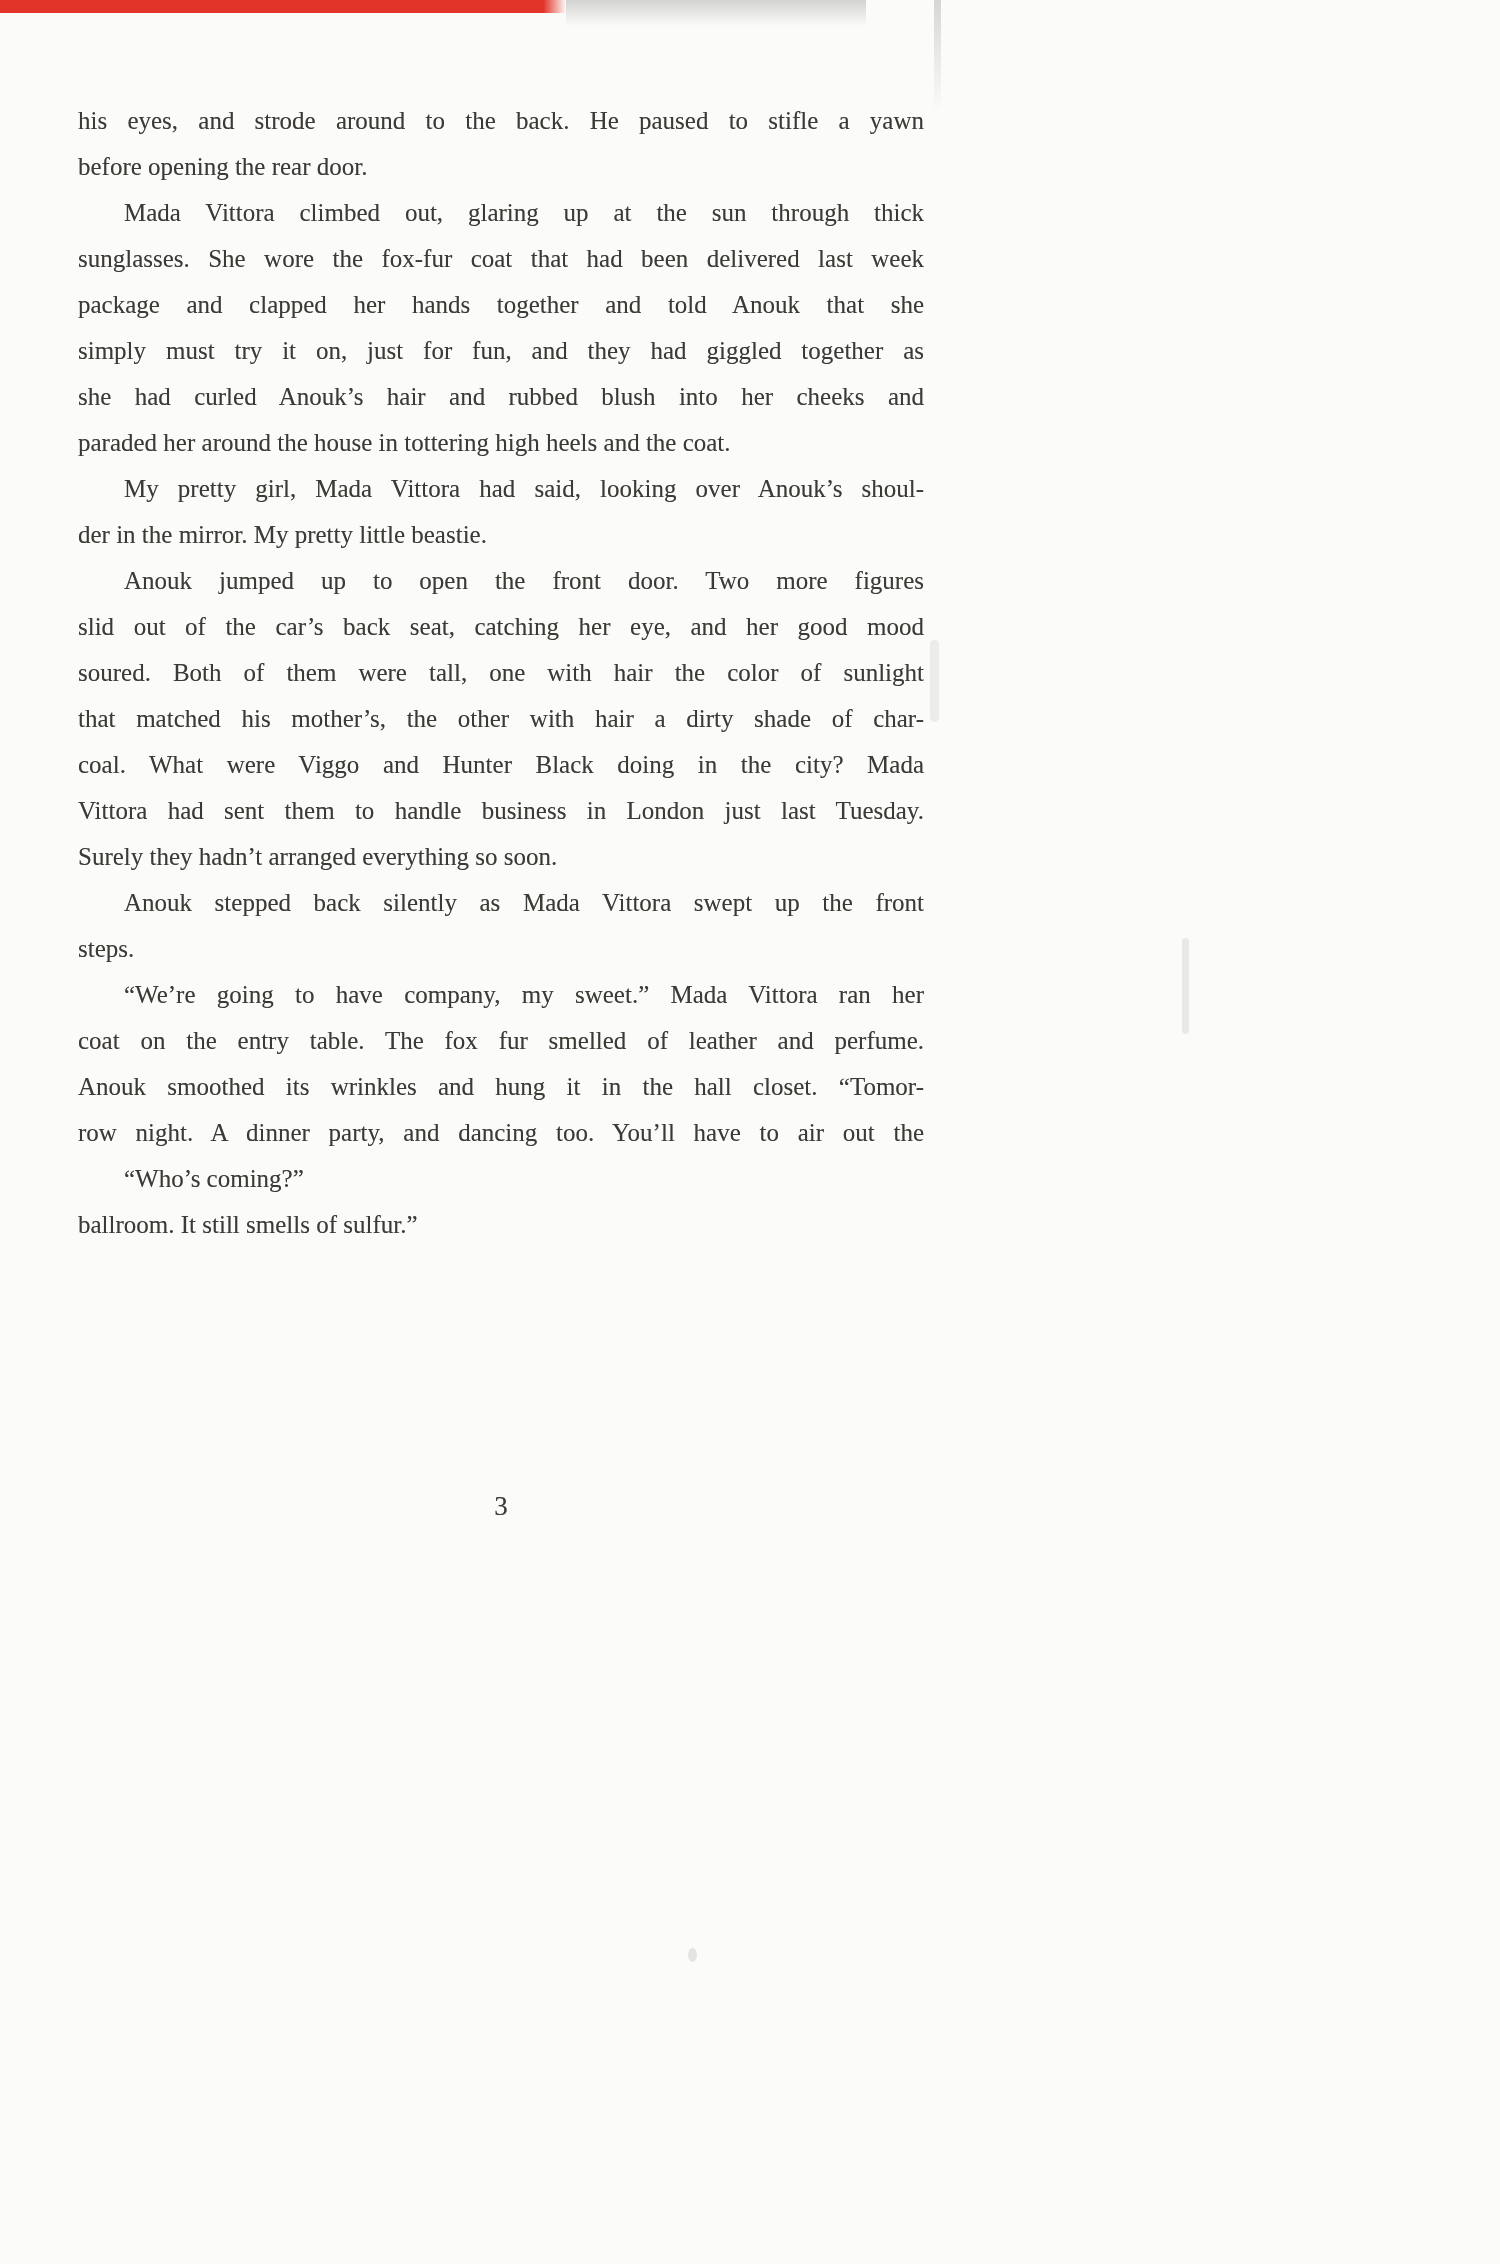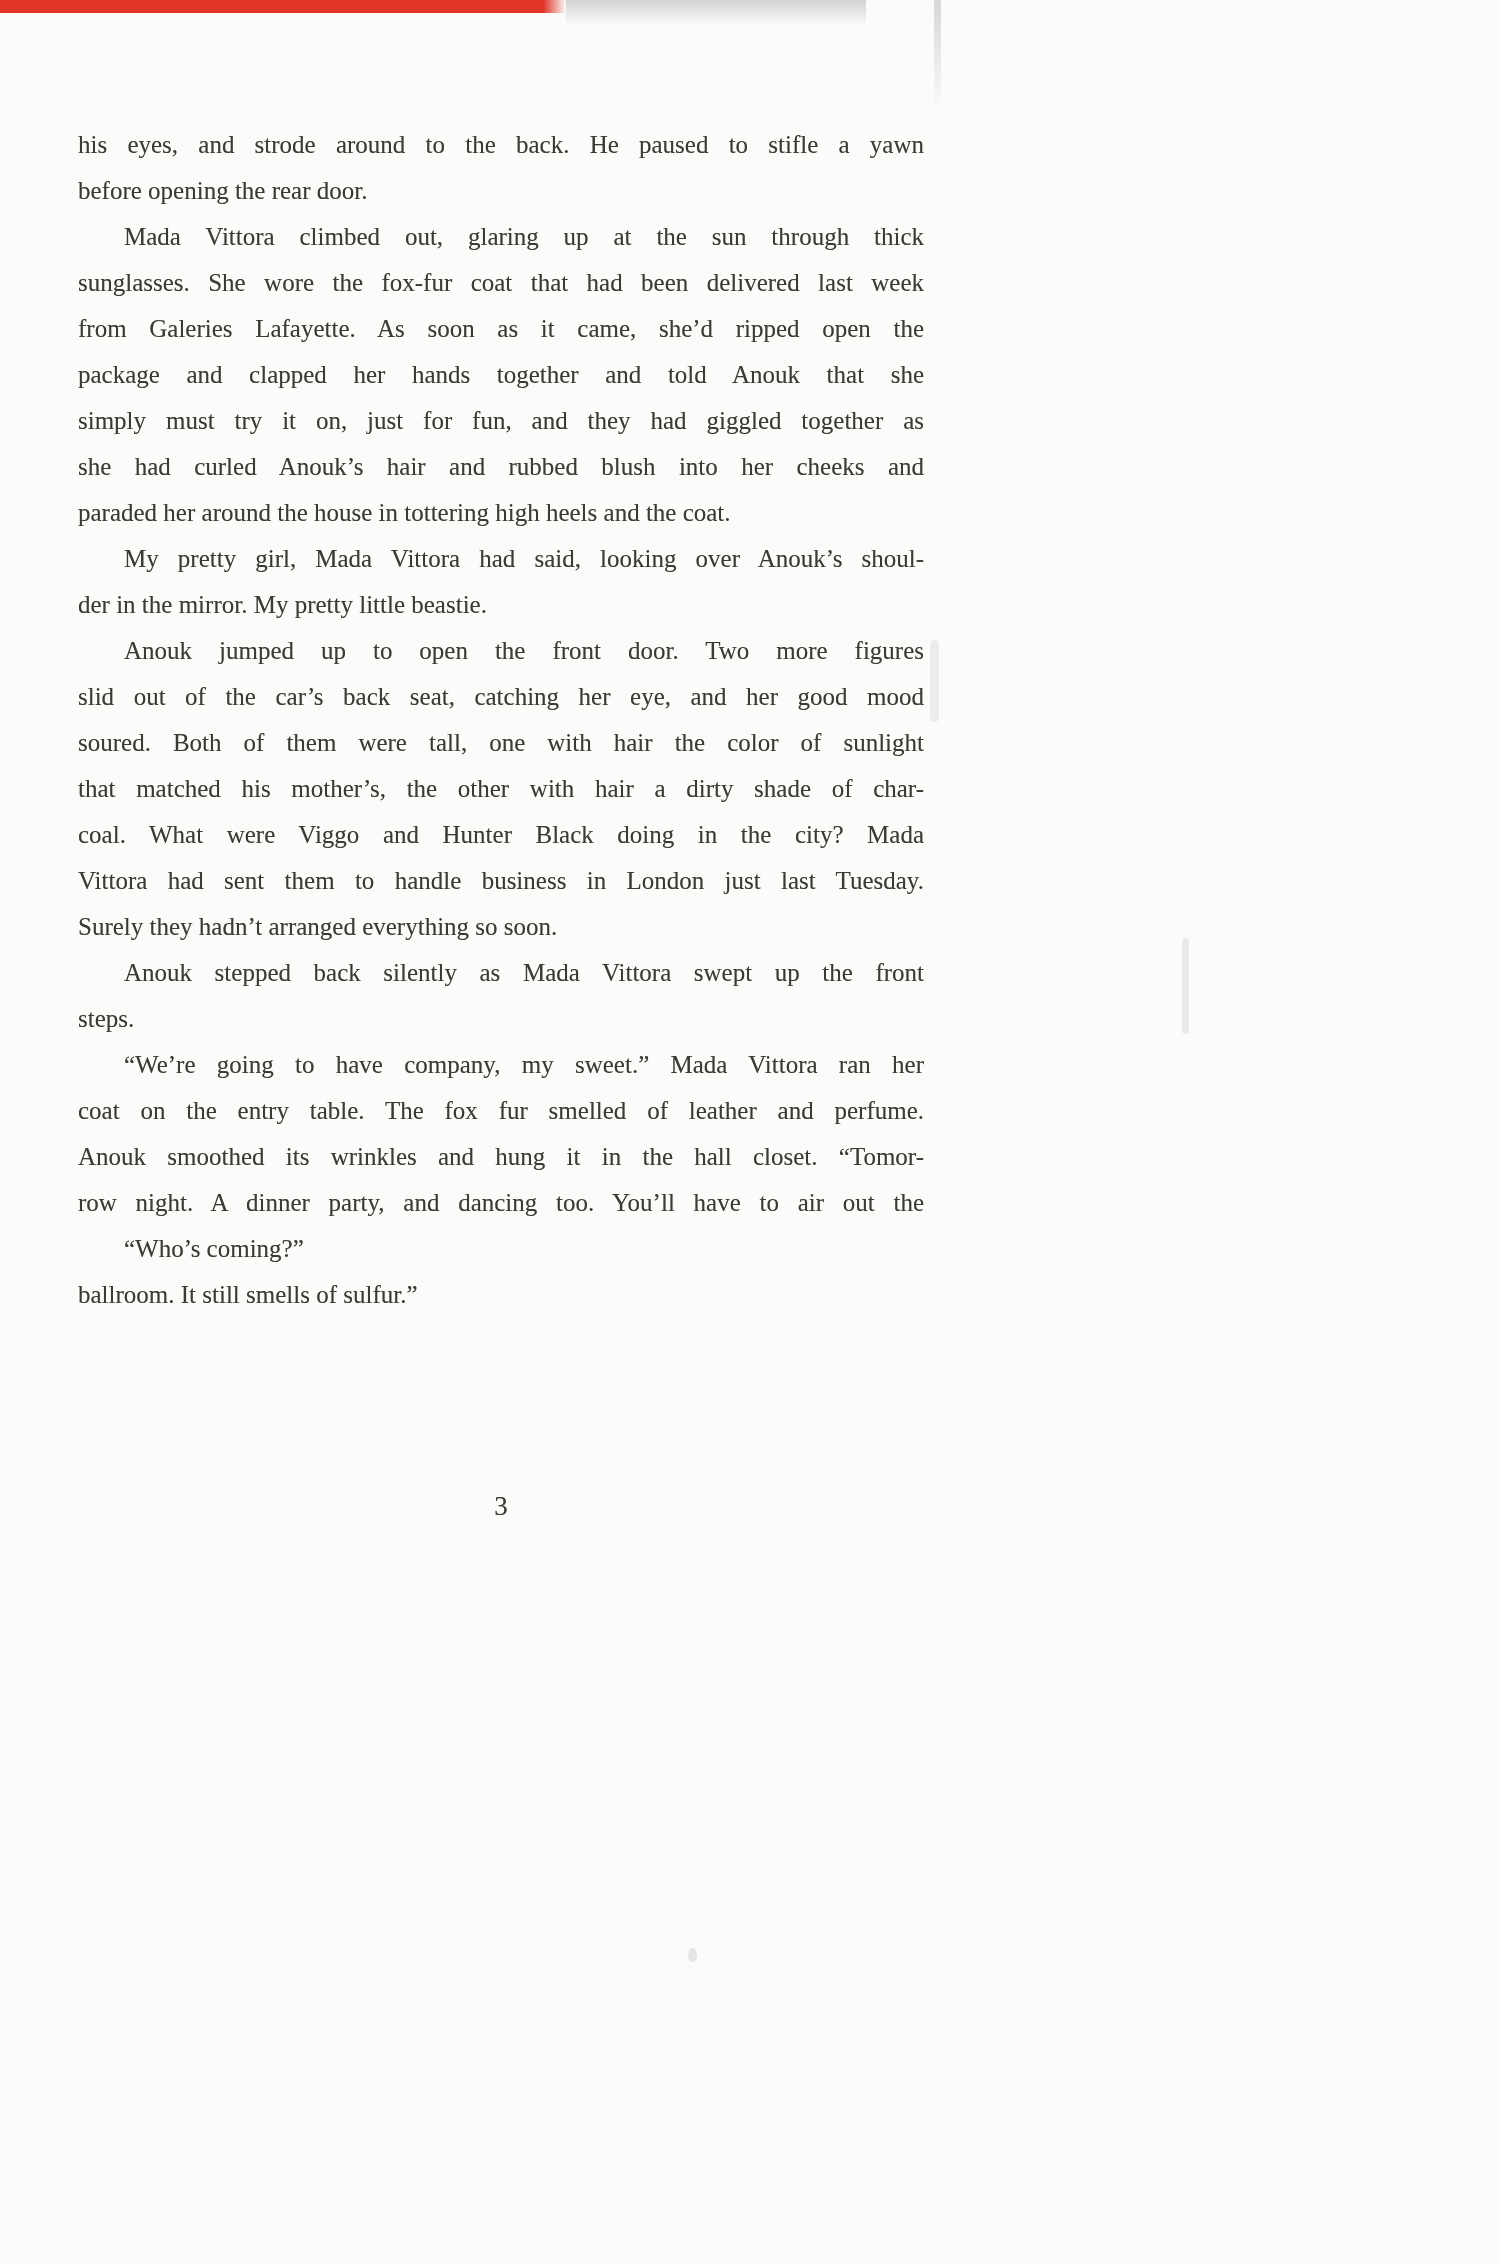--- a/index.html
+++ b/index.html
@@ -44,21 +44,21 @@
   }
   .speck-bottom {
     position: absolute; left: 688px; top: 1948px;
     width: 9px; height: 14px; border-radius: 50%;
     background: rgba(195,195,193,0.4);
   }
 
   
   .text-block {
     position: absolute;
-    left: 78px; top: 122px;
+    left: 78px; top: 98px;
     width: 846px;
   }
   .line {
     font-size: 25px;
     line-height: 46px;
     text-align: justify;
     text-align-last: justify;
     text-shadow: 0 0 0.6px rgba(60,58,52,0.35);
   }
   .line.para-end { text-align-last: left; }
@@ -84,21 +84,20 @@
   <div class="vline-top"></div>
   <div class="smudge-mid"></div>
   <div class="smudge-right"></div>
   <div class="speck-bottom"></div>
 
   <div class="text-block">
       <div class="line"><span>his eyes, and strode around to the back. He paused to stifle a yawn</span></div>
       <div class="line para-end"><span>before opening the rear door.</span></div>
       <div class="line indent"><span>Mada Vittora climbed out, glaring up at the sun through thick</span></div>
       <div class="line"><span>sunglasses. She wore the fox-fur coat that had been delivered last week</span></div>
-      <div class="line"><span>from Galeries Lafayette. As soon as it came, she’d ripped open the</span></div>
       <div class="line"><span>package and clapped her hands together and told Anouk that she</span></div>
       <div class="line"><span>simply must try it on, just for fun, and they had giggled together as</span></div>
       <div class="line"><span>she had curled Anouk’s hair and rubbed blush into her cheeks and</span></div>
       <div class="line para-end"><span>paraded her around the house in tottering high heels and the coat.</span></div>
       <div class="line indent"><span class="em">My pretty girl,</span><span> Mada Vittora had said, looking over Anouk’s shoul-</span></div>
       <div class="line para-end"><span>der in the mirror. </span><span class="em">My pretty little beastie.</span></div>
       <div class="line indent"><span>Anouk jumped up to open the front door. Two more figures</span></div>
       <div class="line"><span>slid out of the car’s back seat, catching her eye, and her good mood</span></div>
       <div class="line"><span>soured. Both of them were tall, one with hair the color of sunlight</span></div>
       <div class="line"><span>that matched his mother’s, the other with hair a dirty shade of char-</span></div>

